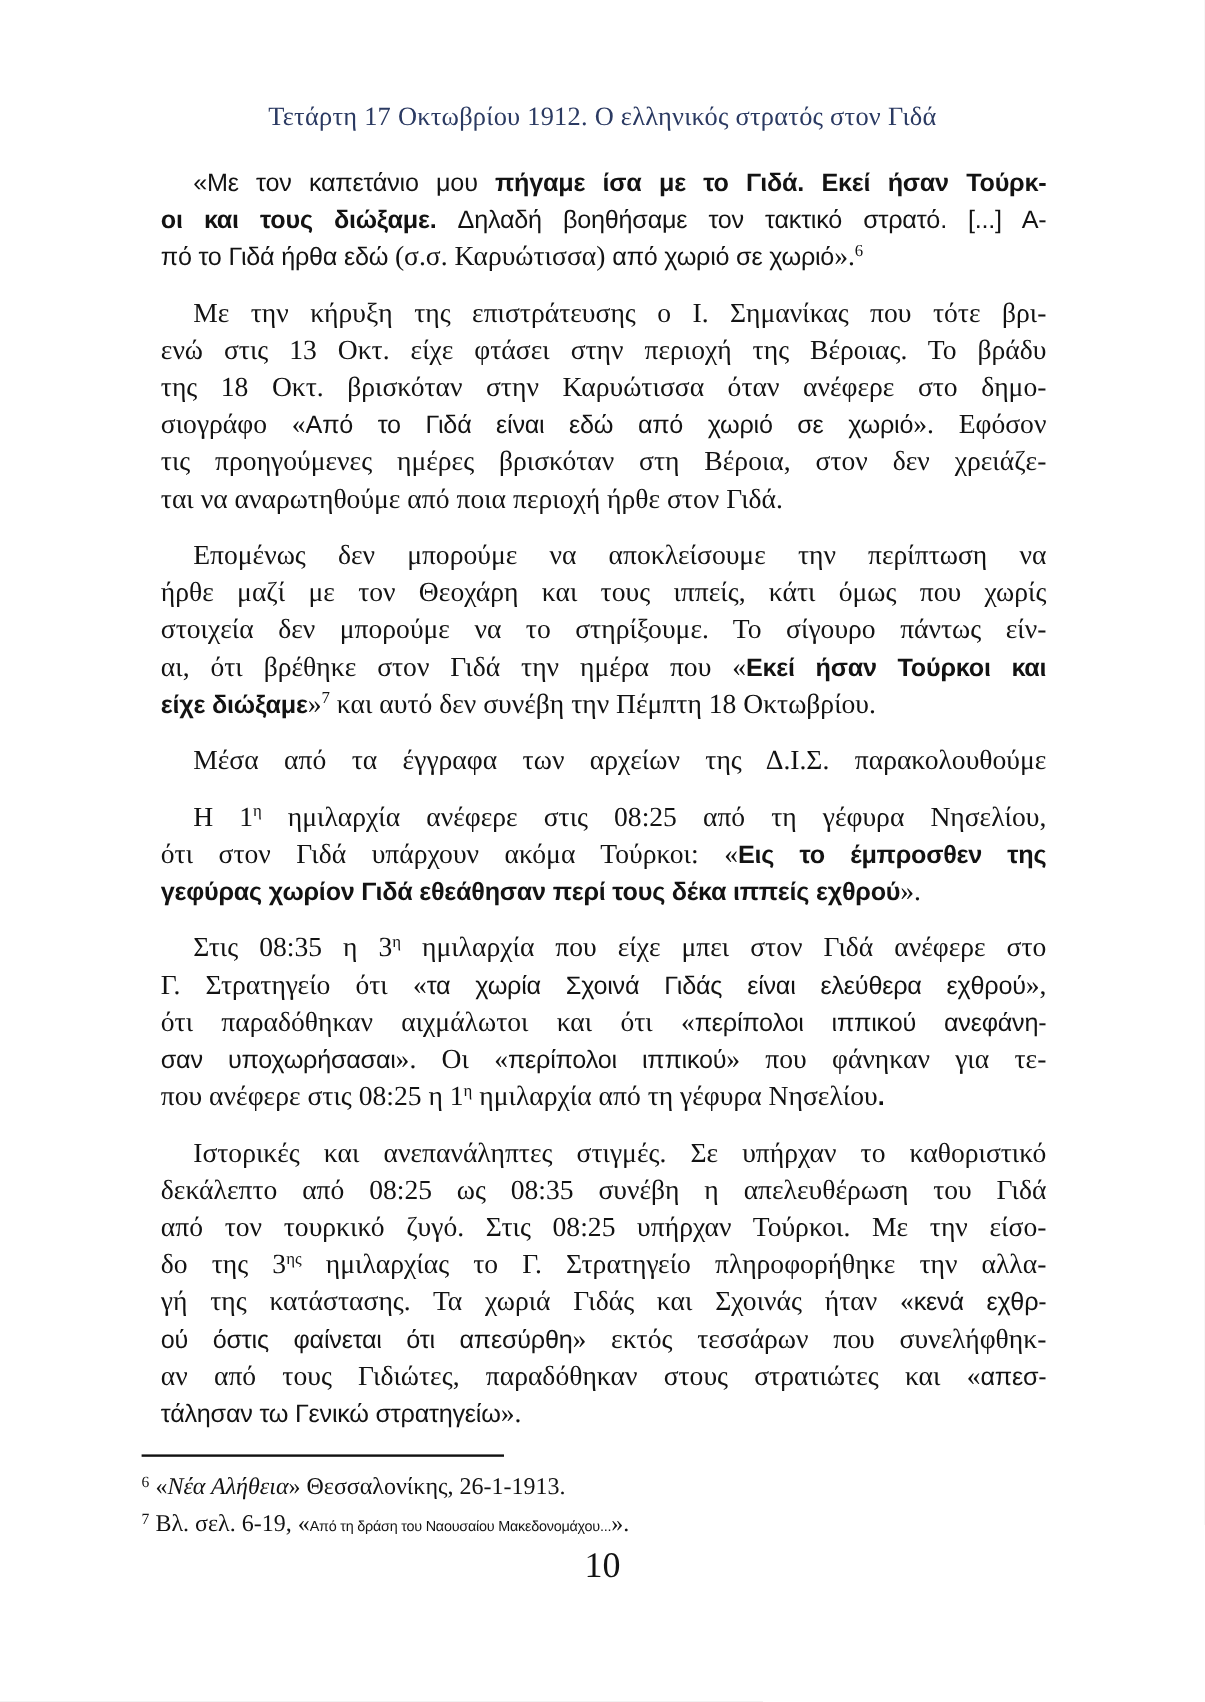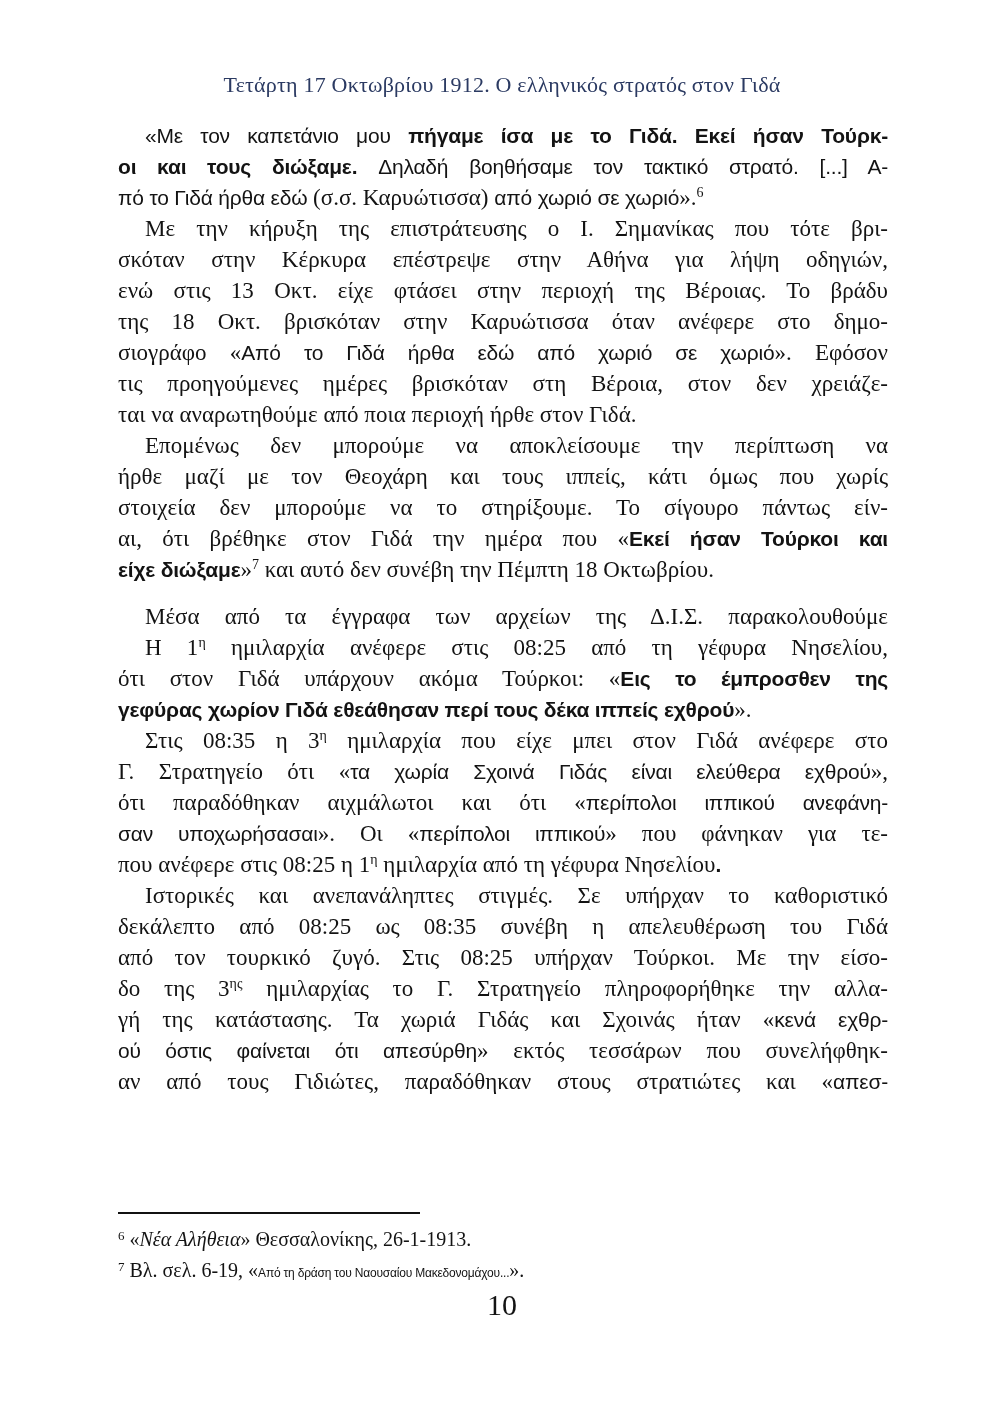--- a/index.html
+++ b/index.html
@@ -2,25 +2,25 @@
 <html><head>
 <meta charset="utf-8">
 <style>
   html,body { margin:0; padding:0; background:#e8e8e8; }
   .page {
     position:relative; width:1004px; height:1418px; margin:0 auto;
     background:#ffffff; overflow:hidden;
     font-family:"Liberation Serif", serif; color:#131313;
   }
   .head {
-    position:absolute; top:72px; left:0; width:100%;
+    position:absolute; top:84px; left:0; width:100%;
     text-align:center; font-size:22px; letter-spacing:0.2px;
   }
   .col { position:absolute; left:118px; top:120px; width:770px; }
-  .para { margin:0; }
+  .para { margin:16px; }
   .para.gap { margin-top:16px; }
   .ln {
     height:31px; line-height:31px; overflow:hidden;
     font-size:23px;
     text-align:justify; text-align-last:justify;
   }
   .ln.first { text-indent:27px; }
   .ln.last  { text-align-last:left; }
   .run-r { font-family:"Liberation Serif", serif; }
   .run-i { font-family:"Liberation Serif", serif; font-style:italic; }
@@ -46,24 +46,23 @@
 <div class="page" style="background: rgb(255, 255, 255); color: rgb(19, 19, 19);">
   <div class="head" style="color: rgb(43, 58, 98);">Τετάρτη 17 Οκτωβρίου 1912. Ο ελληνικός στρατός στον Γιδά</div>
   <div class="col">
       <div class="para">
         <div class="ln first"><span class="run-n">«Με τον καπετάνιο μου </span><span class="run-b">πήγαμε ίσα με το Γιδά. Εκεί ήσαν Τούρκ-</span></div>
         <div class="ln"><span class="run-b">οι και τους διώξαμε. </span><span class="run-n">Δηλαδή βοηθήσαμε τον τακτικό στρατό. [...] Α-</span></div>
         <div class="ln last"><span class="run-n">πό το Γιδά ήρθα εδώ </span><span class="run-r">(σ.σ. Καρυώτισσα) </span><span class="run-n">από χωριό σε χωριό</span><span class="run-r">».</span><span class="run-s">6</span></div>
       </div>
       <div class="para">
         <div class="ln first"><span class="run-r">Με την κήρυξη της επιστράτευσης ο Ι. Σημανίκας που τότε βρι-</span></div>
-        <div class="ln"><span class="run-r">σκόταν στην Κέρκυρα επέστρεψε στην Αθήνα για λήψη οδηγιών,</span></div>
         <div class="ln"><span class="run-r">ενώ στις 13 Οκτ. είχε φτάσει στην περιοχή της Βέροιας. Το βράδυ</span></div>
         <div class="ln"><span class="run-r">της 18 Οκτ. βρισκόταν στην Καρυώτισσα όταν ανέφερε στο δημο-</span></div>
-        <div class="ln"><span class="run-r">σιογράφο «</span><span class="run-n">Από το Γιδά ήρθα εδώ από χωριό σε χωριό</span><span class="run-r">». Εφόσον</span></div>
+        <div class="ln"><span class="run-r">σιογράφο «</span><span class="run-n">Από το Γιδά είναι εδώ από χωριό σε χωριό</span><span class="run-r">». Εφόσον</span></div>
         <div class="ln"><span class="run-r">τις προηγούμενες ημέρες βρισκόταν στη Βέροια, στον δεν χρειάζε-</span></div>
         <div class="ln last"><span class="run-r">ται να αναρωτηθούμε από ποια περιοχή ήρθε στον Γιδά.</span></div>
       </div>
       <div class="para">
         <div class="ln first"><span class="run-r">Επομένως δεν μπορούμε να αποκλείσουμε την περίπτωση να</span></div>
         <div class="ln"><span class="run-r">ήρθε μαζί με τον Θεοχάρη και τους ιππείς, κάτι όμως που χωρίς</span></div>
         <div class="ln"><span class="run-r">στοιχεία δεν μπορούμε να το στηρίξουμε. Το σίγουρο πάντως είν-</span></div>
         <div class="ln"><span class="run-r">αι, ότι βρέθηκε στον Γιδά την ημέρα που «</span><span class="run-b">Εκεί ήσαν Τούρκοι και</span></div>
         <div class="ln last"><span class="run-b">είχε διώξαμε</span><span class="run-r">»</span><span class="run-s">7</span><span class="run-r"> και αυτό δεν συνέβη την Πέμπτη 18 Οκτωβρίου.</span></div>
       </div>
@@ -83,20 +82,21 @@
         <div class="ln last"><span class="run-r">που ανέφερε στις 08:25 η 1</span><span class="run-s">η</span><span class="run-r"> ημιλαρχία από τη γέφυρα Νησελίου</span><span class="run-b">.</span></div>
       </div>
       <div class="para">
         <div class="ln first"><span class="run-r">Ιστορικές και ανεπανάληπτες στιγμές. Σε υπήρχαν το καθοριστικό</span></div>
         <div class="ln"><span class="run-r">δεκάλεπτο από 08:25 ως 08:35 συνέβη η απελευθέρωση του Γιδά</span></div>
         <div class="ln"><span class="run-r">από τον τουρκικό ζυγό. Στις 08:25 υπήρχαν Τούρκοι. Με την είσο-</span></div>
         <div class="ln"><span class="run-r">δο της 3</span><span class="run-s">ης</span><span class="run-r"> ημιλαρχίας το Γ. Στρατηγείο πληροφορήθηκε την αλλα-</span></div>
         <div class="ln"><span class="run-r">γή της κατάστασης. Τα χωριά Γιδάς και Σχοινάς ήταν «</span><span class="run-n">κενά εχθρ-</span></div>
         <div class="ln"><span class="run-n">ού όστις φαίνεται ότι απεσύρθη</span><span class="run-r">» εκτός τεσσάρων που συνελήφθηκ-</span></div>
         <div class="ln"><span class="run-r">αν από τους Γιδιώτες, παραδόθηκαν στους στρατιώτες και «</span><span class="run-n">απεσ-</span></div>
+        <div class="ln last"><span class="run-n">τάλησαν τω Γενικώ στρατηγείω</span><span class="run-r">».</span></div>
       </div>
     </div>
   <div class="fnblock">
     <div class="fnsep" style="background: rgb(17, 17, 17);"></div>
     <div>
         <div class="fn"><span class="run-s">6</span><span class="run-r"> «</span><span class="run-i">Νέα Αλήθεια</span><span class="run-r">» Θεσσαλονίκης, 26-1-1913.</span></div>
         <div class="fn"><span class="run-s">7</span><span class="run-r"> Βλ. σελ. 6-19, «</span><span class="run-n">Από τη δράση του Ναουσαίου Μακεδονομάχου...</span><span class="run-r">».</span></div>
       </div>
   </div>
   <div class="pagenum">10</div>

